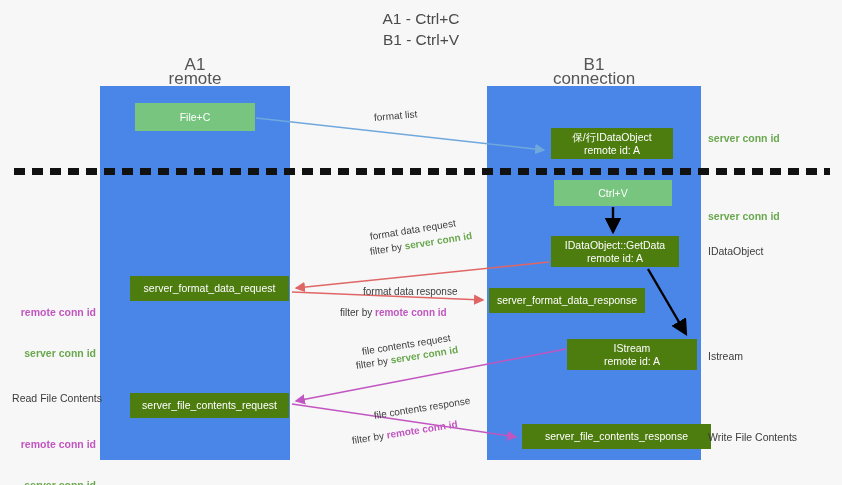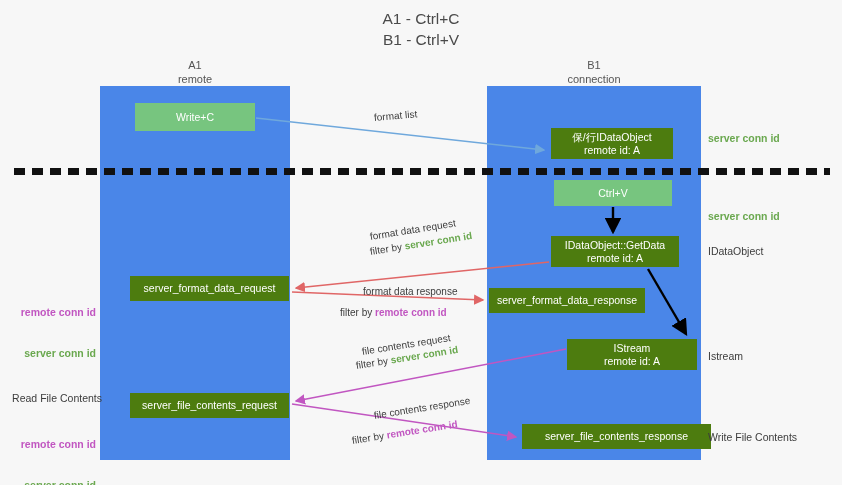--- a/index.html
+++ b/index.html
@@ -13,21 +13,21 @@
   .abs{position:absolute;}
 
   
   #title{
     left:0;top:8px;width:842px;text-align:center;
     font-size:15.5px;line-height:21px;color:#4a4a4a;white-space:pre;
   }
 
   
   .lane-head{
-    text-align:center;font-size:11px;line-height:14px;color:#555;white-space:pre;
+    text-align:center;font-size:17px;line-height:14px;color:#555;white-space:pre;
   }
   #head-a{left:100px;top:58px;width:190px;}
   #head-b{left:487px;top:58px;width:214px;}
 
   
   .lane{background:#4a86e8;}
   #lane-a{left:100px;top:86px;width:190px;height:374px;}
   #lane-b{left:487px;top:86px;width:214px;height:374px;}
 
   
@@ -122,21 +122,21 @@
     <line x1="613" y1="207" x2="613" y2="232" stroke="#000" stroke-width="2.4" marker-end="url(#ah-black)"></line>
     <line x1="549" y1="262" x2="296" y2="288" stroke="#e06666" stroke-width="1.5" marker-end="url(#ah-red)"></line>
     <line x1="292" y1="292" x2="483" y2="300" stroke="#e06666" stroke-width="1.5" marker-end="url(#ah-red)"></line>
     <line x1="648" y1="269" x2="686" y2="334" stroke="#000" stroke-width="2.4" marker-end="url(#ah-black)"></line>
     <line x1="566" y1="349" x2="296" y2="401" stroke="#c156c1" stroke-width="1.5" marker-end="url(#ah-mag)"></line>
     <line x1="292" y1="404" x2="516" y2="437" stroke="#c156c1" stroke-width="1.5" marker-end="url(#ah-mag)"></line>
   </svg>
 
   <div class="abs" id="divider"></div>
 
-  <div class="abs box green" id="box-ctrlc">Write+C</div>
+  <div class="abs box green" id="box-ctrlc">File+C</div>
   <div class="abs box orange" id="box-idataobject">保/行IDataObject
 remote id: A</div>
   <div class="abs box green" id="box-ctrlv">Ctrl+V</div>
   <div class="abs box orange" id="box-getdata">IDataObject::GetData
 remote id: A</div>
   <div class="abs box orange" id="box-fmt-req">server_format_data_request</div>
   <div class="abs box orange" id="box-fmt-resp">server_format_data_response</div>
   <div class="abs box orange" id="box-istream">IStream
 remote id: A</div>
   <div class="abs box orange" id="box-file-req">server_file_contents_request</div>

